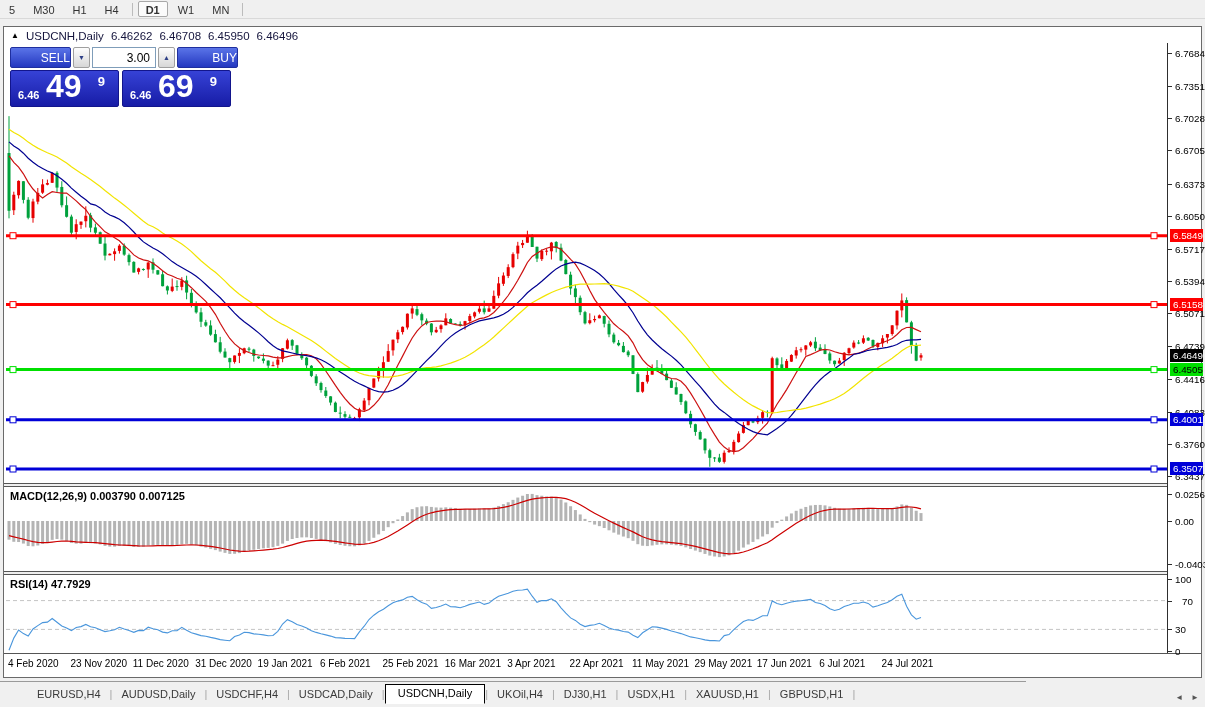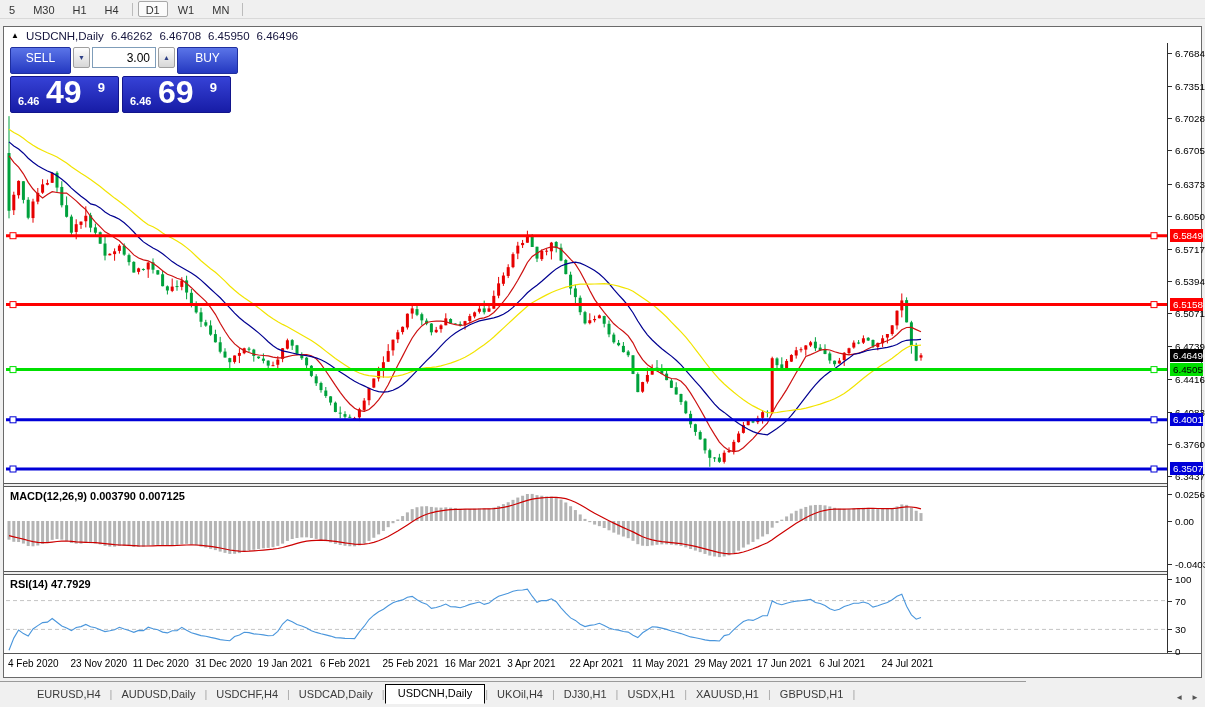--- a/index.html
+++ b/index.html
@@ -5,34 +5,34 @@
   * { box-sizing: border-box; }
   html,body { margin:0; padding:0; width:1205px; height:707px; overflow:hidden;
               background:#f0f0f0; font-family:"Liberation Sans", sans-serif; }
   #stage { position:relative; width:1205px; height:707px; }
 
   
   #tf-toolbar { position:absolute; left:0; top:0; width:1205px; height:19px;
     background:#f0f0f0; border-bottom:1px solid #d9d9d9; display:flex; align-items:center; }
   .tf-btn { font-size:11px; color:#333; padding:1px 7px; margin:0 1px; height:16px;
     line-height:14px; border:1px solid transparent; cursor:default; }
-  .tf-btn.active { background:#fbfbfb; border:1px solid #a8a8a8; border-radius:2px; }
+  .tf-btn.active { background:#fbfbfb; border:1px solid #a8a8a8; border-radius:2px;font-weight:bold; }
   .tf-div { width:1px; height:13px; background:#bcbcbc; margin:0 4px; }
 
   
   #chart-window { position:absolute; left:3px; top:26px; width:1199px; height:652px;
     background:#fff; border:1px solid #6a6a6a; }
   #title-row { position:absolute; left:7px; top:1px; height:15px; display:flex;
     align-items:center; gap:7px; font-size:11.5px; color:#14143c; white-space:nowrap; z-index:6; }
   #title-row .tri { font-size:8px; color:#000; }
 
   
   #trade-panel { position:absolute; left:5px; top:19px; z-index:10; background:#fff; padding:1px; }
   #tp-row1 { display:flex; gap:2px; }
-  .tp-btn { width:61px; height:27px; color:#fff; font-size:12px; text-align:center;
+  .tp-btn { width:61px; height:21px; color:#fff; font-size:12px; text-align:right;
     line-height:20px; background:linear-gradient(#5a74e8,#2438c0); border:1px solid #1f2f9e;
     border-radius:2px; cursor:pointer; }
   .spin-btn { width:17px; height:21px; background:linear-gradient(#fdfdfd,#d7d7d7);
     border:1px solid #9f9f9f; border-radius:2px; font-size:7px; color:#2d3f86;
     text-align:center; line-height:19px; cursor:pointer; }
   #vol-field { width:64px; height:21px; border:1px solid #7f9db9; font-size:12px;
     text-align:right; padding-right:5px; color:#000; background:#fff; }
   #tp-row2 { display:flex; gap:3px; margin-top:2px; }
   .price-box { position:relative; width:109px; height:37px; color:#fff;
     background:linear-gradient(#3642d6,#171ca6); border:1px solid #12158c; border-radius:2px; cursor:pointer; }
@@ -782,21 +782,21 @@
         <div class="lvl-lbl" style="top: 305.761px; background: rgb(0, 0, 0); color: rgb(255, 255, 255);">6.46496</div>
         <div class="tick-dash" style="top: 451.043px;"></div>
         <div class="tick-lbl" style="top: 446.043px;">0.025609</div>
         <div class="tick-dash" style="top: 478px;"></div>
         <div class="tick-lbl" style="top: 473px;">0.00</div>
         <div class="tick-dash" style="top: 520.505px;"></div>
         <div class="tick-lbl" style="top: 515.505px;">-0.04038</div>
         <div class="tick-dash" style="top: 536px;"></div>
         <div class="tick-lbl" style="top: 531px;">100</div>
         <div class="tick-dash" style="top: 557.6px;"></div>
-        <div class="tick-lbl" style="top: 552.6px;">70</div>
+        <div class="tick-lbl" style="top: 552.6px; margin-left: 7px;">70</div>
         <div class="tick-dash" style="top: 586.4px;"></div>
         <div class="tick-lbl" style="top: 581.4px;">30</div>
         <div class="tick-dash" style="top: 608px;"></div>
         <div class="tick-lbl" style="top: 603px;">0</div>
       </div>
 
     <div id="date-axis-line"></div>
     <div id="date-axis">
         <div class="date-lbl" style="left: 4px;">4 Feb 2020</div>
         <div class="date-lbl" style="left: 66.4px;">23 Nov 2020</div>

